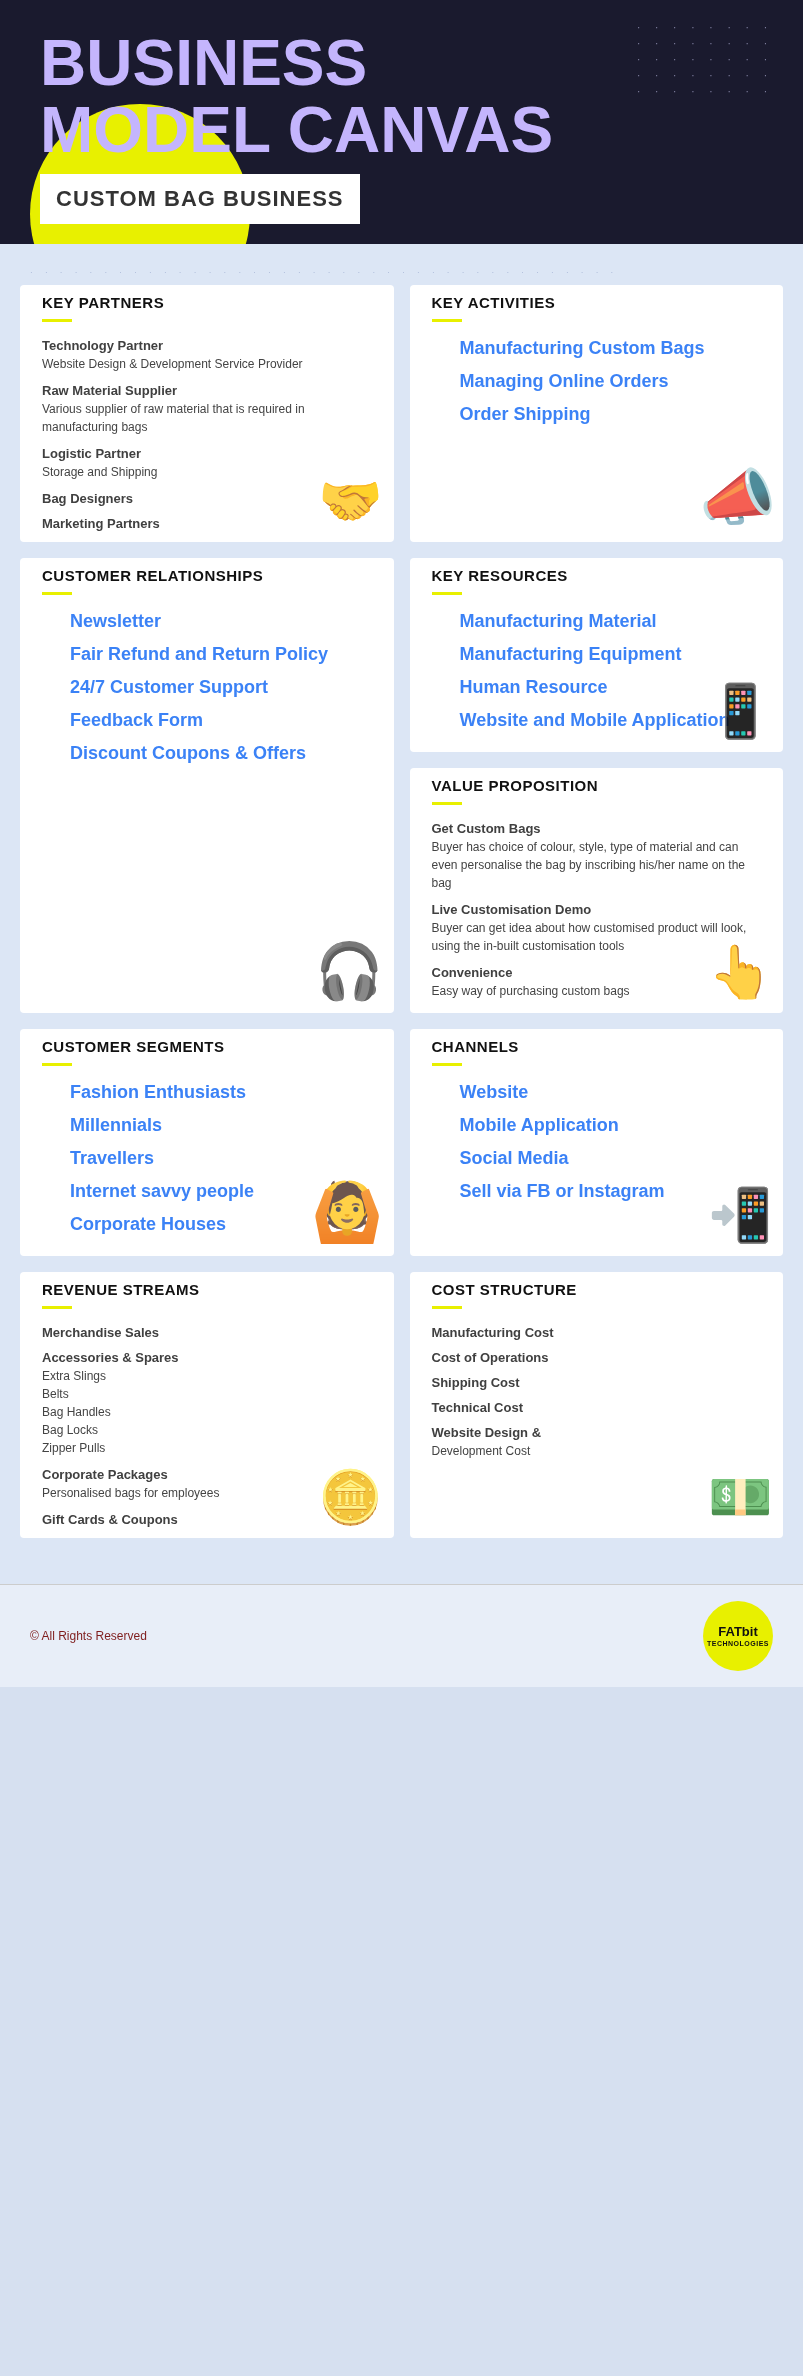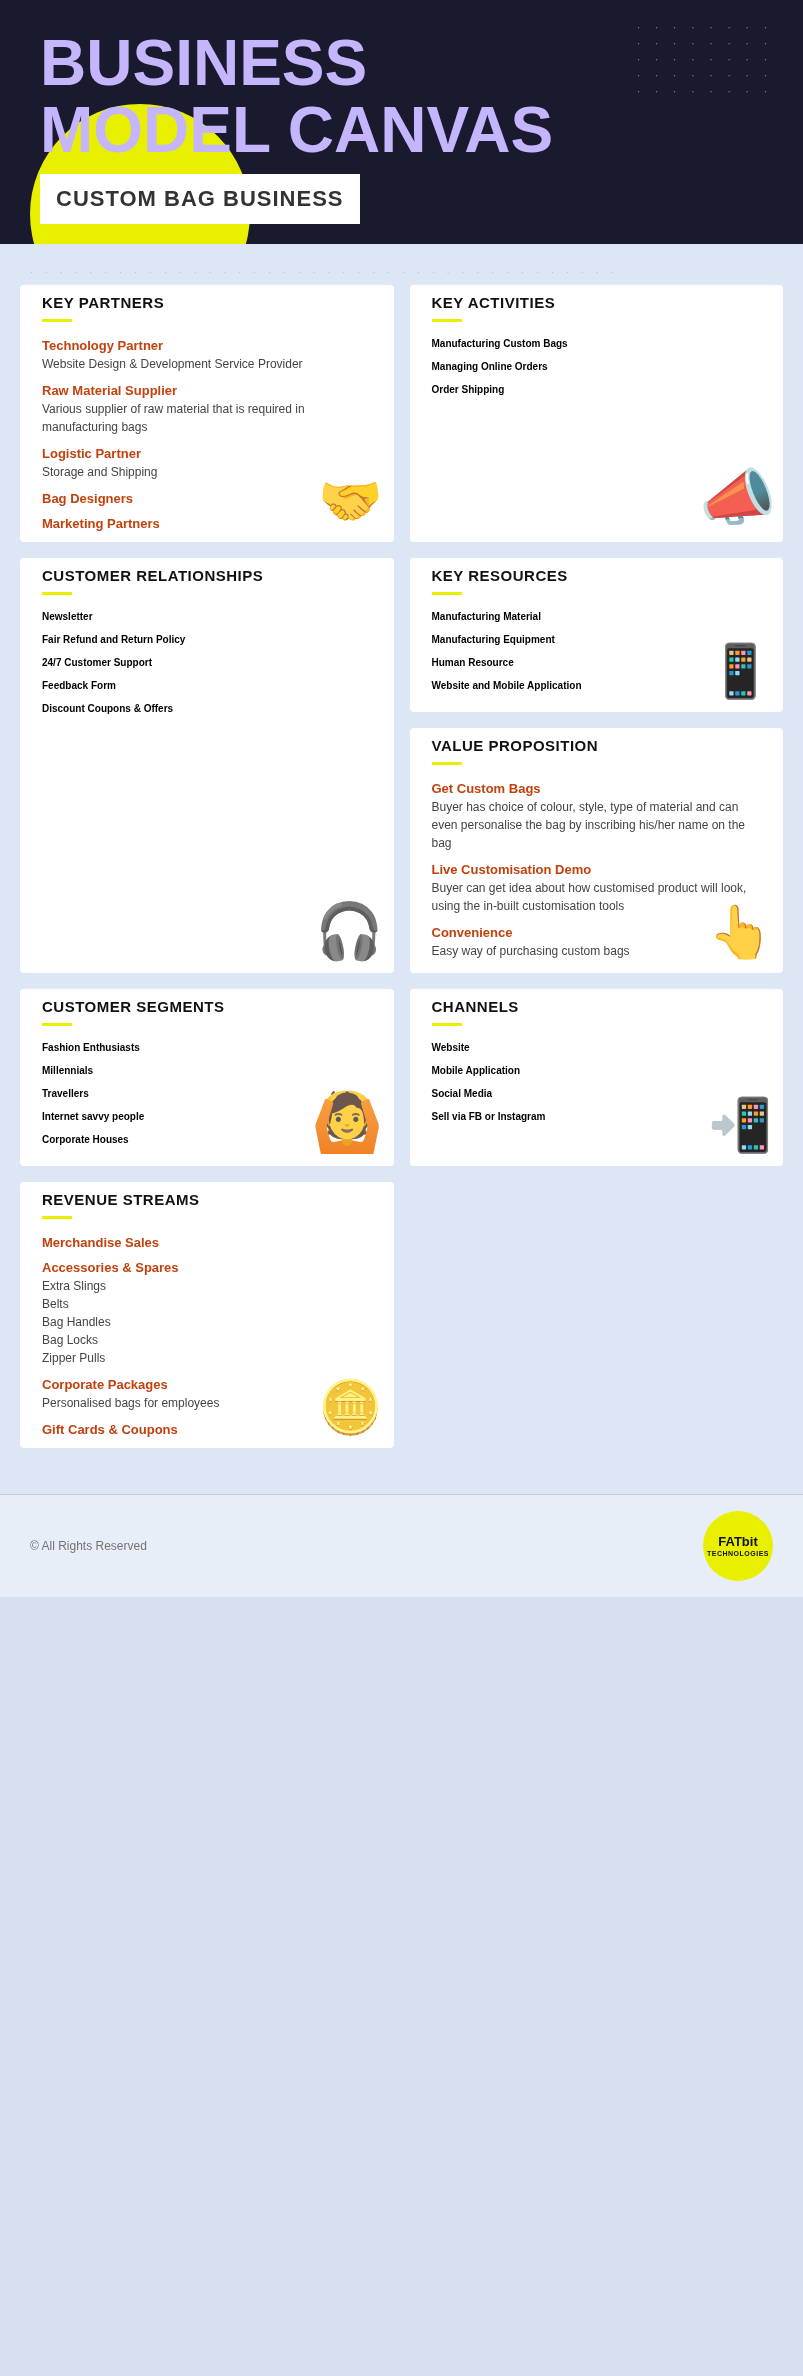--- a/index.html
+++ b/index.html
@@ -82,51 +82,52 @@
     .card-divider {
       width: 30px;
       height: 3px;
       background: #e8f000;
       margin-bottom: 16px;
     }
 
     .card-item-bold {
       font-size: 13px;
       font-weight: 700;
-      color: #c2410c;
+      color: #404040;
       margin-bottom: 2px;
       margin-top: 10px;
     }
 
     .card-item-text {
       font-size: 12px;
       color: #444;
       line-height: 1.5;
       margin-bottom: 4px;
     }
 
     .card-item-only {
-      font-size: 10px;
+      font-size: 18px;
       font-weight: 700;
-      color: #000000;
+      color: #3b82f6;
       margin-bottom: 12px;
+      margin-left: 28px;
     }
 
     
     .footer {
       background-color: #e8eef8;
       padding: 16px 30px;
       display: flex;
       justify-content: space-between;
       align-items: center;
       border-top: 1px solid #ccc;
     }
     .footer-copy {
       font-size: 12px;
-      color: #737373;
+      color: #7f1d1d;
     }
 
     .logo-box {
       background-color: #e8f000;
       border-radius: 50%;
       width: 70px;
       height: 70px;
       display: flex;
       align-items: center;
       justify-content: center;
@@ -305,20 +306,33 @@
       </div>
 
       <div class="card-item-bold" style="margin-top:10px;">Corporate Packages</div>
       <div class="card-item-text">Personalised bags for employees</div>
 
       <div class="card-item-bold" style="margin-top:10px;">Gift Cards &amp; Coupons</div>
 
       <div class="deco-icon" style="font-size:52px;">🪙</div>
     </div>
 
+    <div class="card">
+      <div class="card-title">COST STRUCTURE</div>
+      <div class="card-divider"></div>
+
+      <div class="card-item-bold">Manufacturing Cost</div>
+      <div class="card-item-bold">Cost of Operations</div>
+      <div class="card-item-bold">Shipping Cost</div>
+      <div class="card-item-bold">Technical Cost</div>
+      <div class="card-item-bold">Website Design &amp;</div>
+      <div class="card-item-text">Development Cost</div>
+
+      <div class="deco-icon" style="font-size:52px;">💵</div>
+    </div>
 
   </div>
 
 </div>
 
 <div class="footer">
   <span class="footer-copy">© All Rights Reserved</span>
   <div class="logo-box">
     <span style="font-size:13px; font-weight:900;">FATbit</span>
     <span style="font-size:7px; font-weight:700; letter-spacing:0.5px;">TECHNOLOGIES</span>

